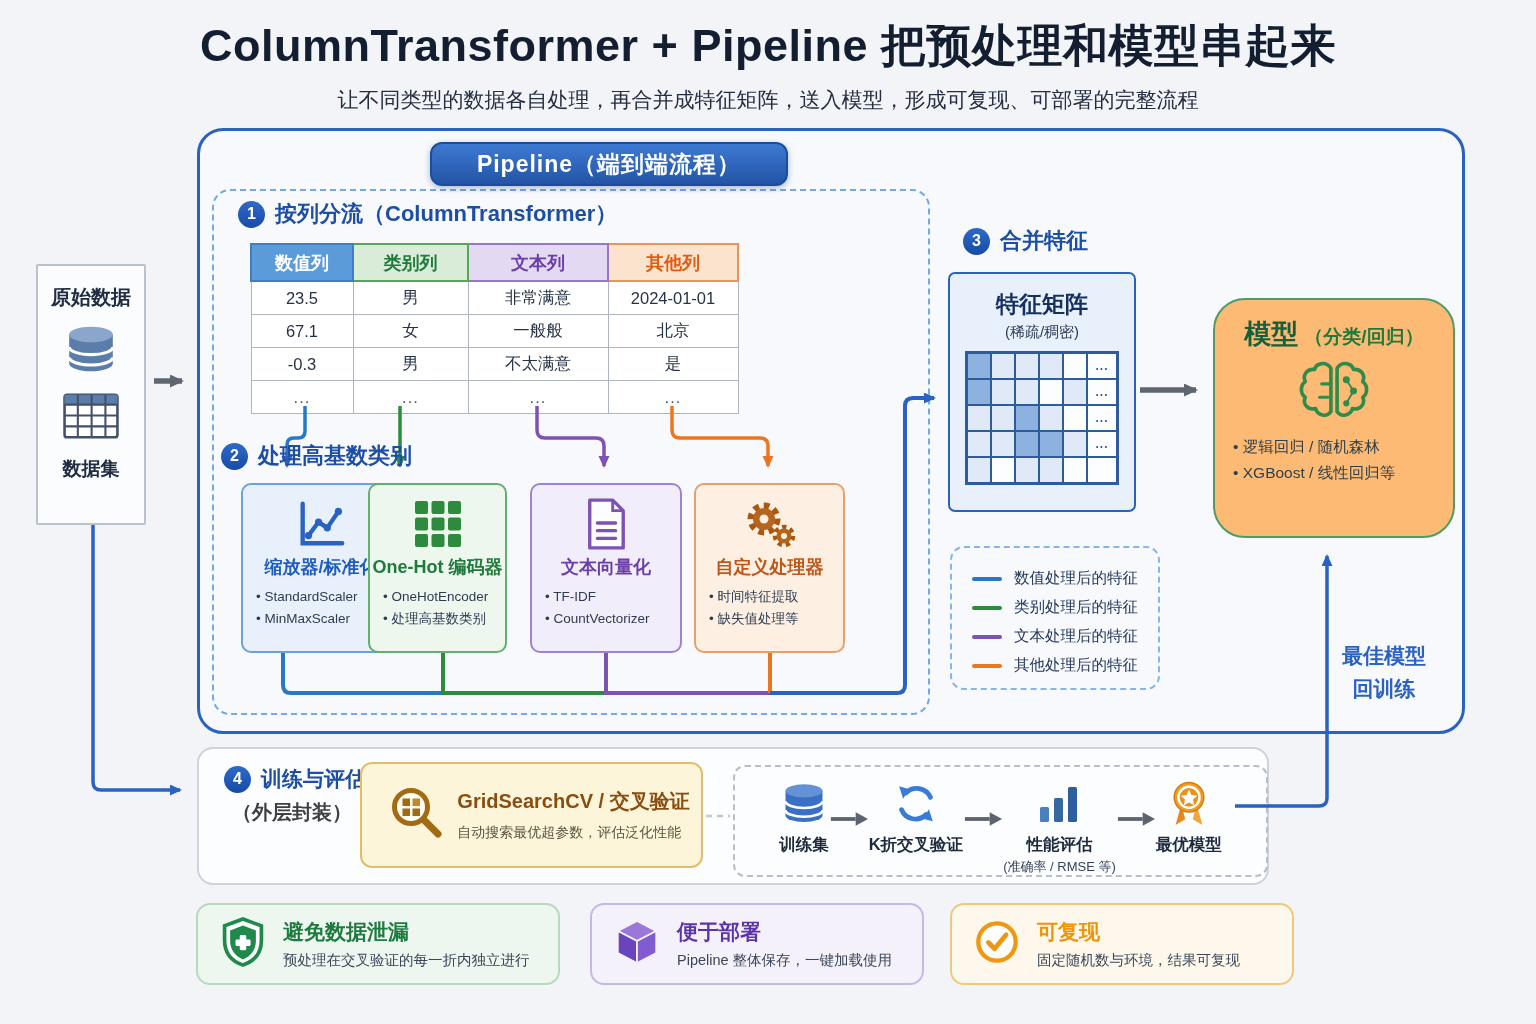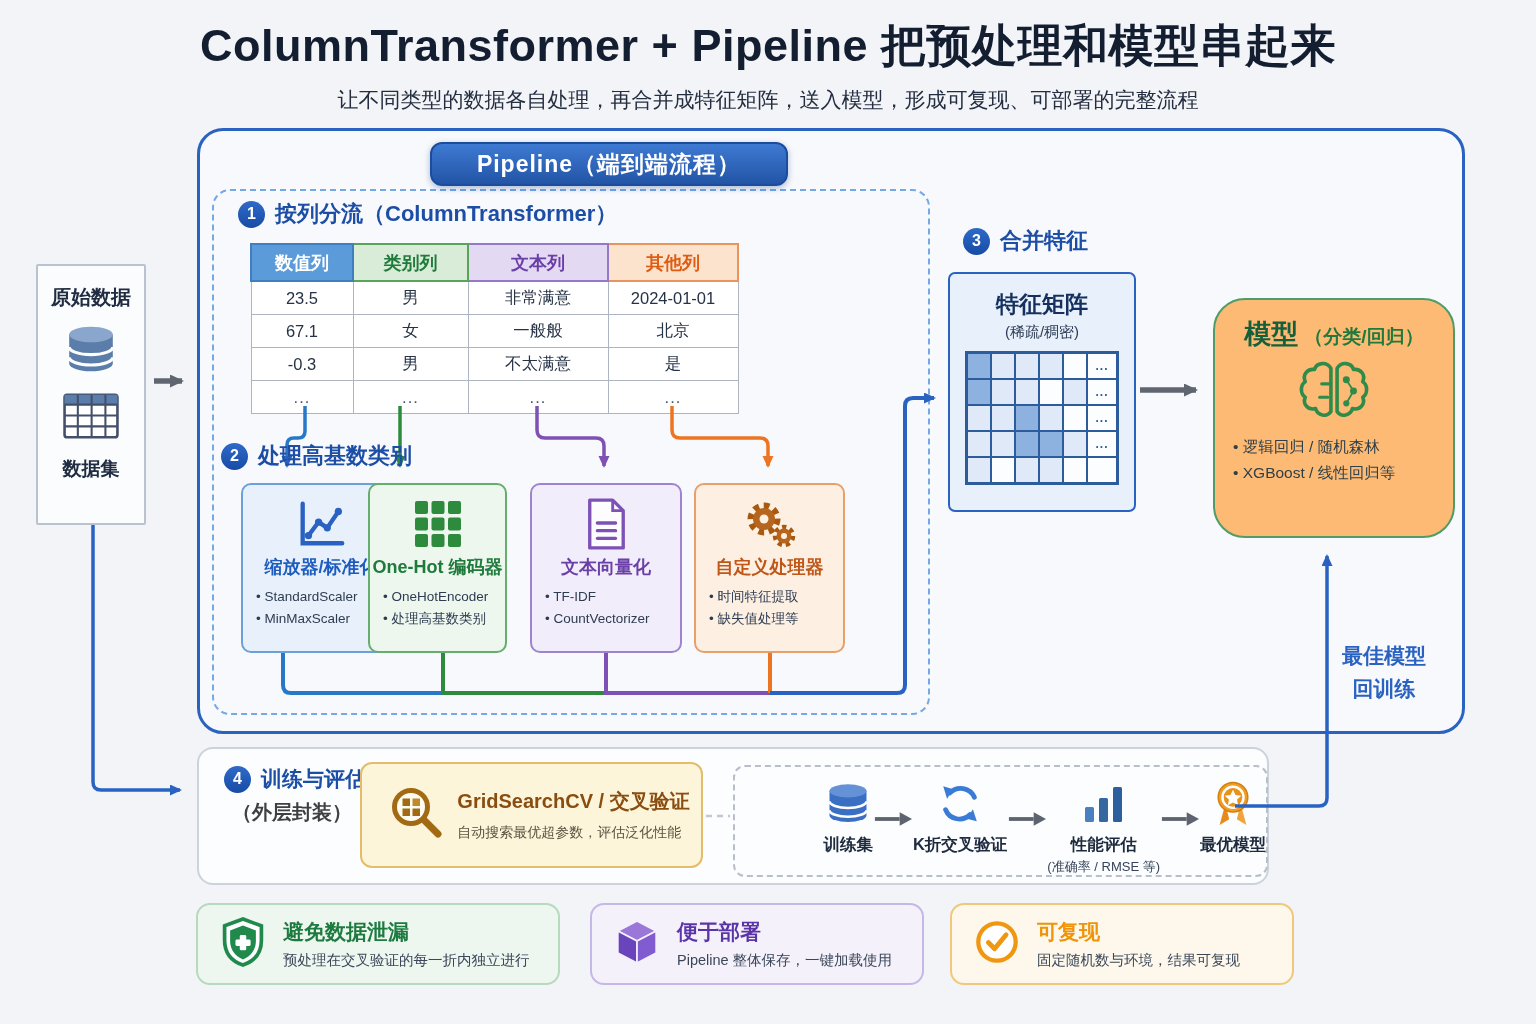--- a/index.html
+++ b/index.html
@@ -95,21 +95,21 @@
   .s4-box{left:197px;top:747px;width:1072px;height:138px;background:#fbfdfe;border:2px solid #ccd3dd;
     border-radius:16px;z-index:1;}
   .s4-label{left:224px;top:765px;z-index:2;}
   .s4-label .row1{display:flex;align-items:center;}
   .s4-line2{font-size:20px;font-weight:700;color:#404040;margin:6px 0 0 8px;}
   .gs-box{left:360px;top:762px;width:343px;height:106px;background:#fdf5da;border:2px solid #e3bd6b;
     border-radius:12px;display:flex;align-items:center;padding-left:15px;gap:13px;z-index:2;justify-content:center;}
   .gs-title{font-size:20px;font-weight:700;color:#8a4d10;white-space:nowrap;}
   .gs-sub{font-size:14px;color:#5a5342;margin-top:9px;white-space:nowrap;}
   .flow-box{left:733px;top:765px;width:535px;height:112px;border:2px dashed #b8bfca;border-radius:12px;
-    display:flex;justify-content:flex-end;align-items:flex-start;padding-top:13px;z-index:2;}
+    display:flex;justify-content:center;align-items:flex-start;padding-top:13px;z-index:2;}
   .fitem{display:flex;flex-direction:column;align-items:center;}
   .fitem .icon-area{height:48px;display:flex;align-items:center;justify-content:center;}
   .f-label{font-size:16.5px;font-weight:600;color:#1e2a3d;margin-top:6px;white-space:nowrap;}
   .f-sub{font-size:13px;color:#36435a;margin-top:2px;white-space:nowrap;}
   .farrow{margin-top:30px;}
 
   
   .bcard{top:903px;height:82px;border-radius:14px;border:2px solid;display:flex;align-items:center;
     padding-left:22px;gap:17px;z-index:2;}
   #bcard-0{left:196px;width:364px;background:#edf6ef;border-color:#b7dabf;}
@@ -316,20 +316,38 @@
         <div class="mcell ell">...</div>
         <div class="mcell v1"></div>
         <div class="mcell v0"></div>
         <div class="mcell v1"></div>
         <div class="mcell v1"></div>
         <div class="mcell v0"></div>
         <div class="mcell ell"></div>
       </div>
   </div>
 
+  <div class="abs legend-box">
+    <div class="lg-row">
+      <div class="lg-swatch" style="background: rgb(40, 120, 200);"></div>
+      <div class="lg-label">数值处理后的特征</div>
+    </div>
+    <div class="lg-row">
+      <div class="lg-swatch" style="background: rgb(46, 139, 61);"></div>
+      <div class="lg-label">类别处理后的特征</div>
+    </div>
+    <div class="lg-row">
+      <div class="lg-swatch" style="background: rgb(125, 82, 180);"></div>
+      <div class="lg-label">文本处理后的特征</div>
+    </div>
+    <div class="lg-row">
+      <div class="lg-swatch" style="background: rgb(237, 116, 32);"></div>
+      <div class="lg-label">其他处理后的特征</div>
+    </div>
+  </div>
 
   <div class="abs model-box">
     <div class="md-titlerow">
       <span class="md-title">模型</span>
       <span class="md-sub">（分类/回归）</span>
     </div>
     <span>
       <svg width="78" height="66" viewBox="0 0 76 64" style="margin-top:4px;">
         <g stroke="#2e8b4a" stroke-width="3.5" fill="none" stroke-linejoin="round" stroke-linecap="round">
           <path d="M35,12 C31,5 21,6 19,13 C12,12 7,18 10,25 C5,28 5,37 10,40 C7,47 13,53 20,51 C22,58 31,60 35,54 Z"></path>

